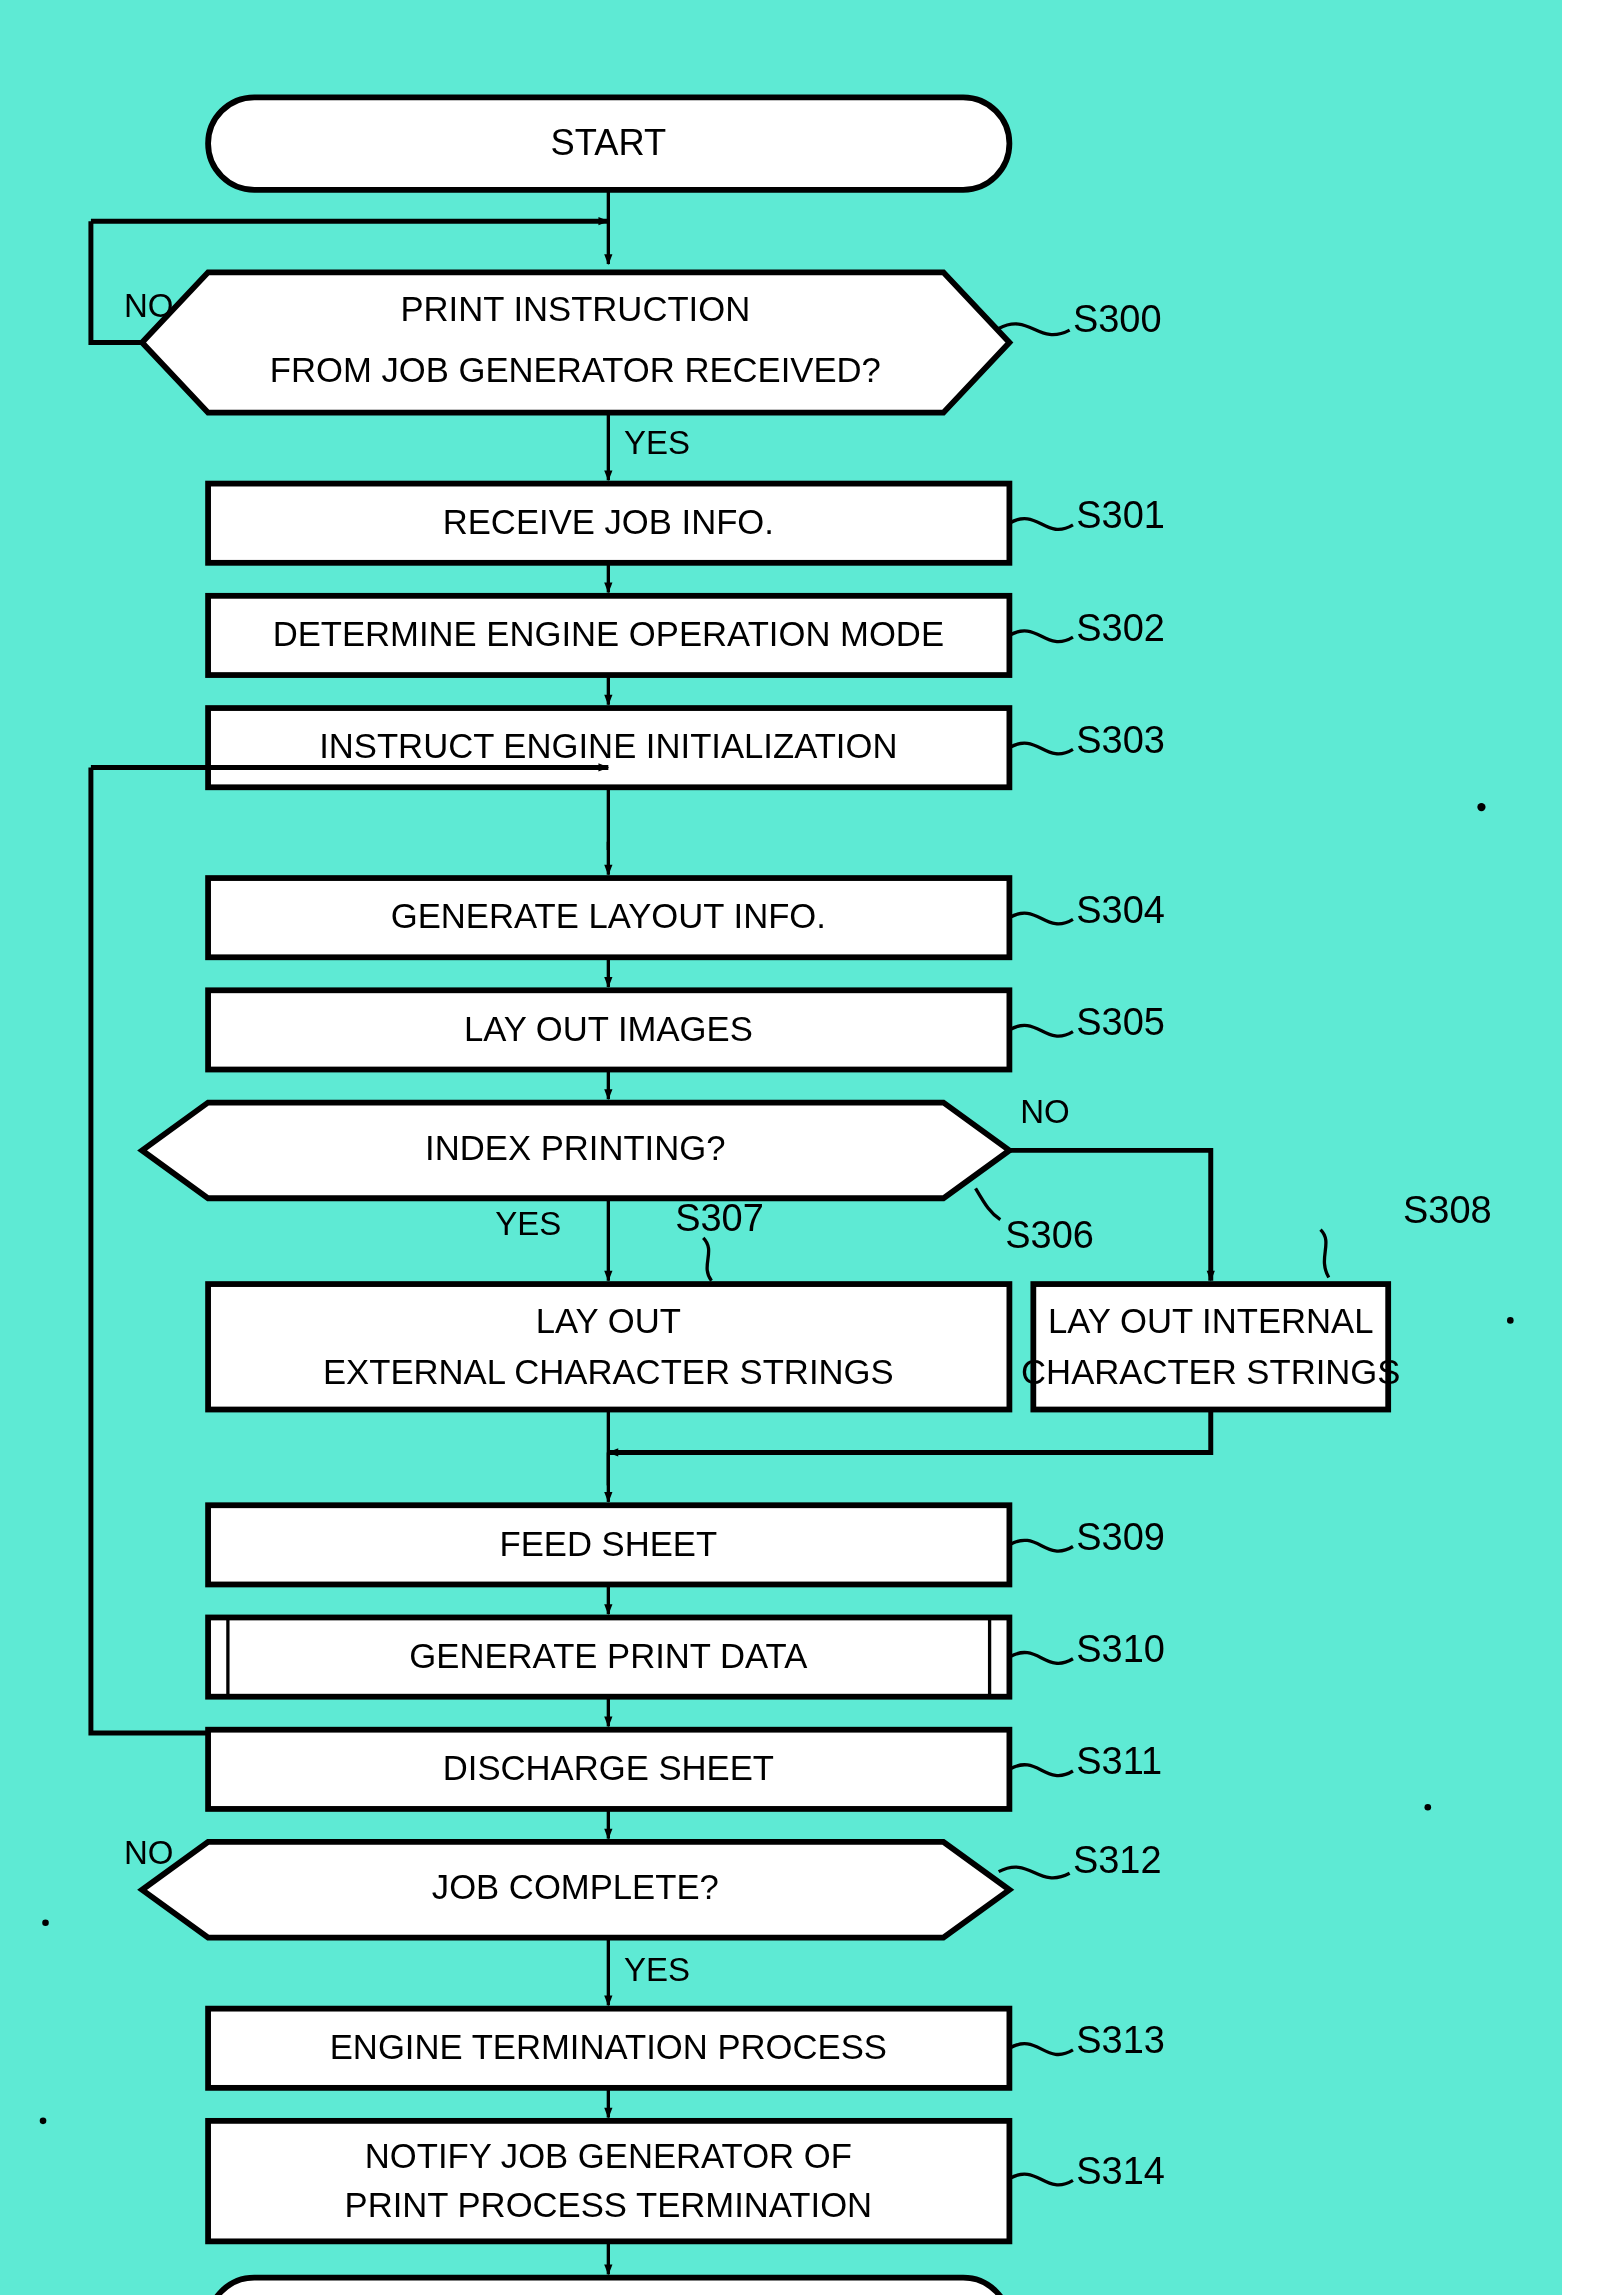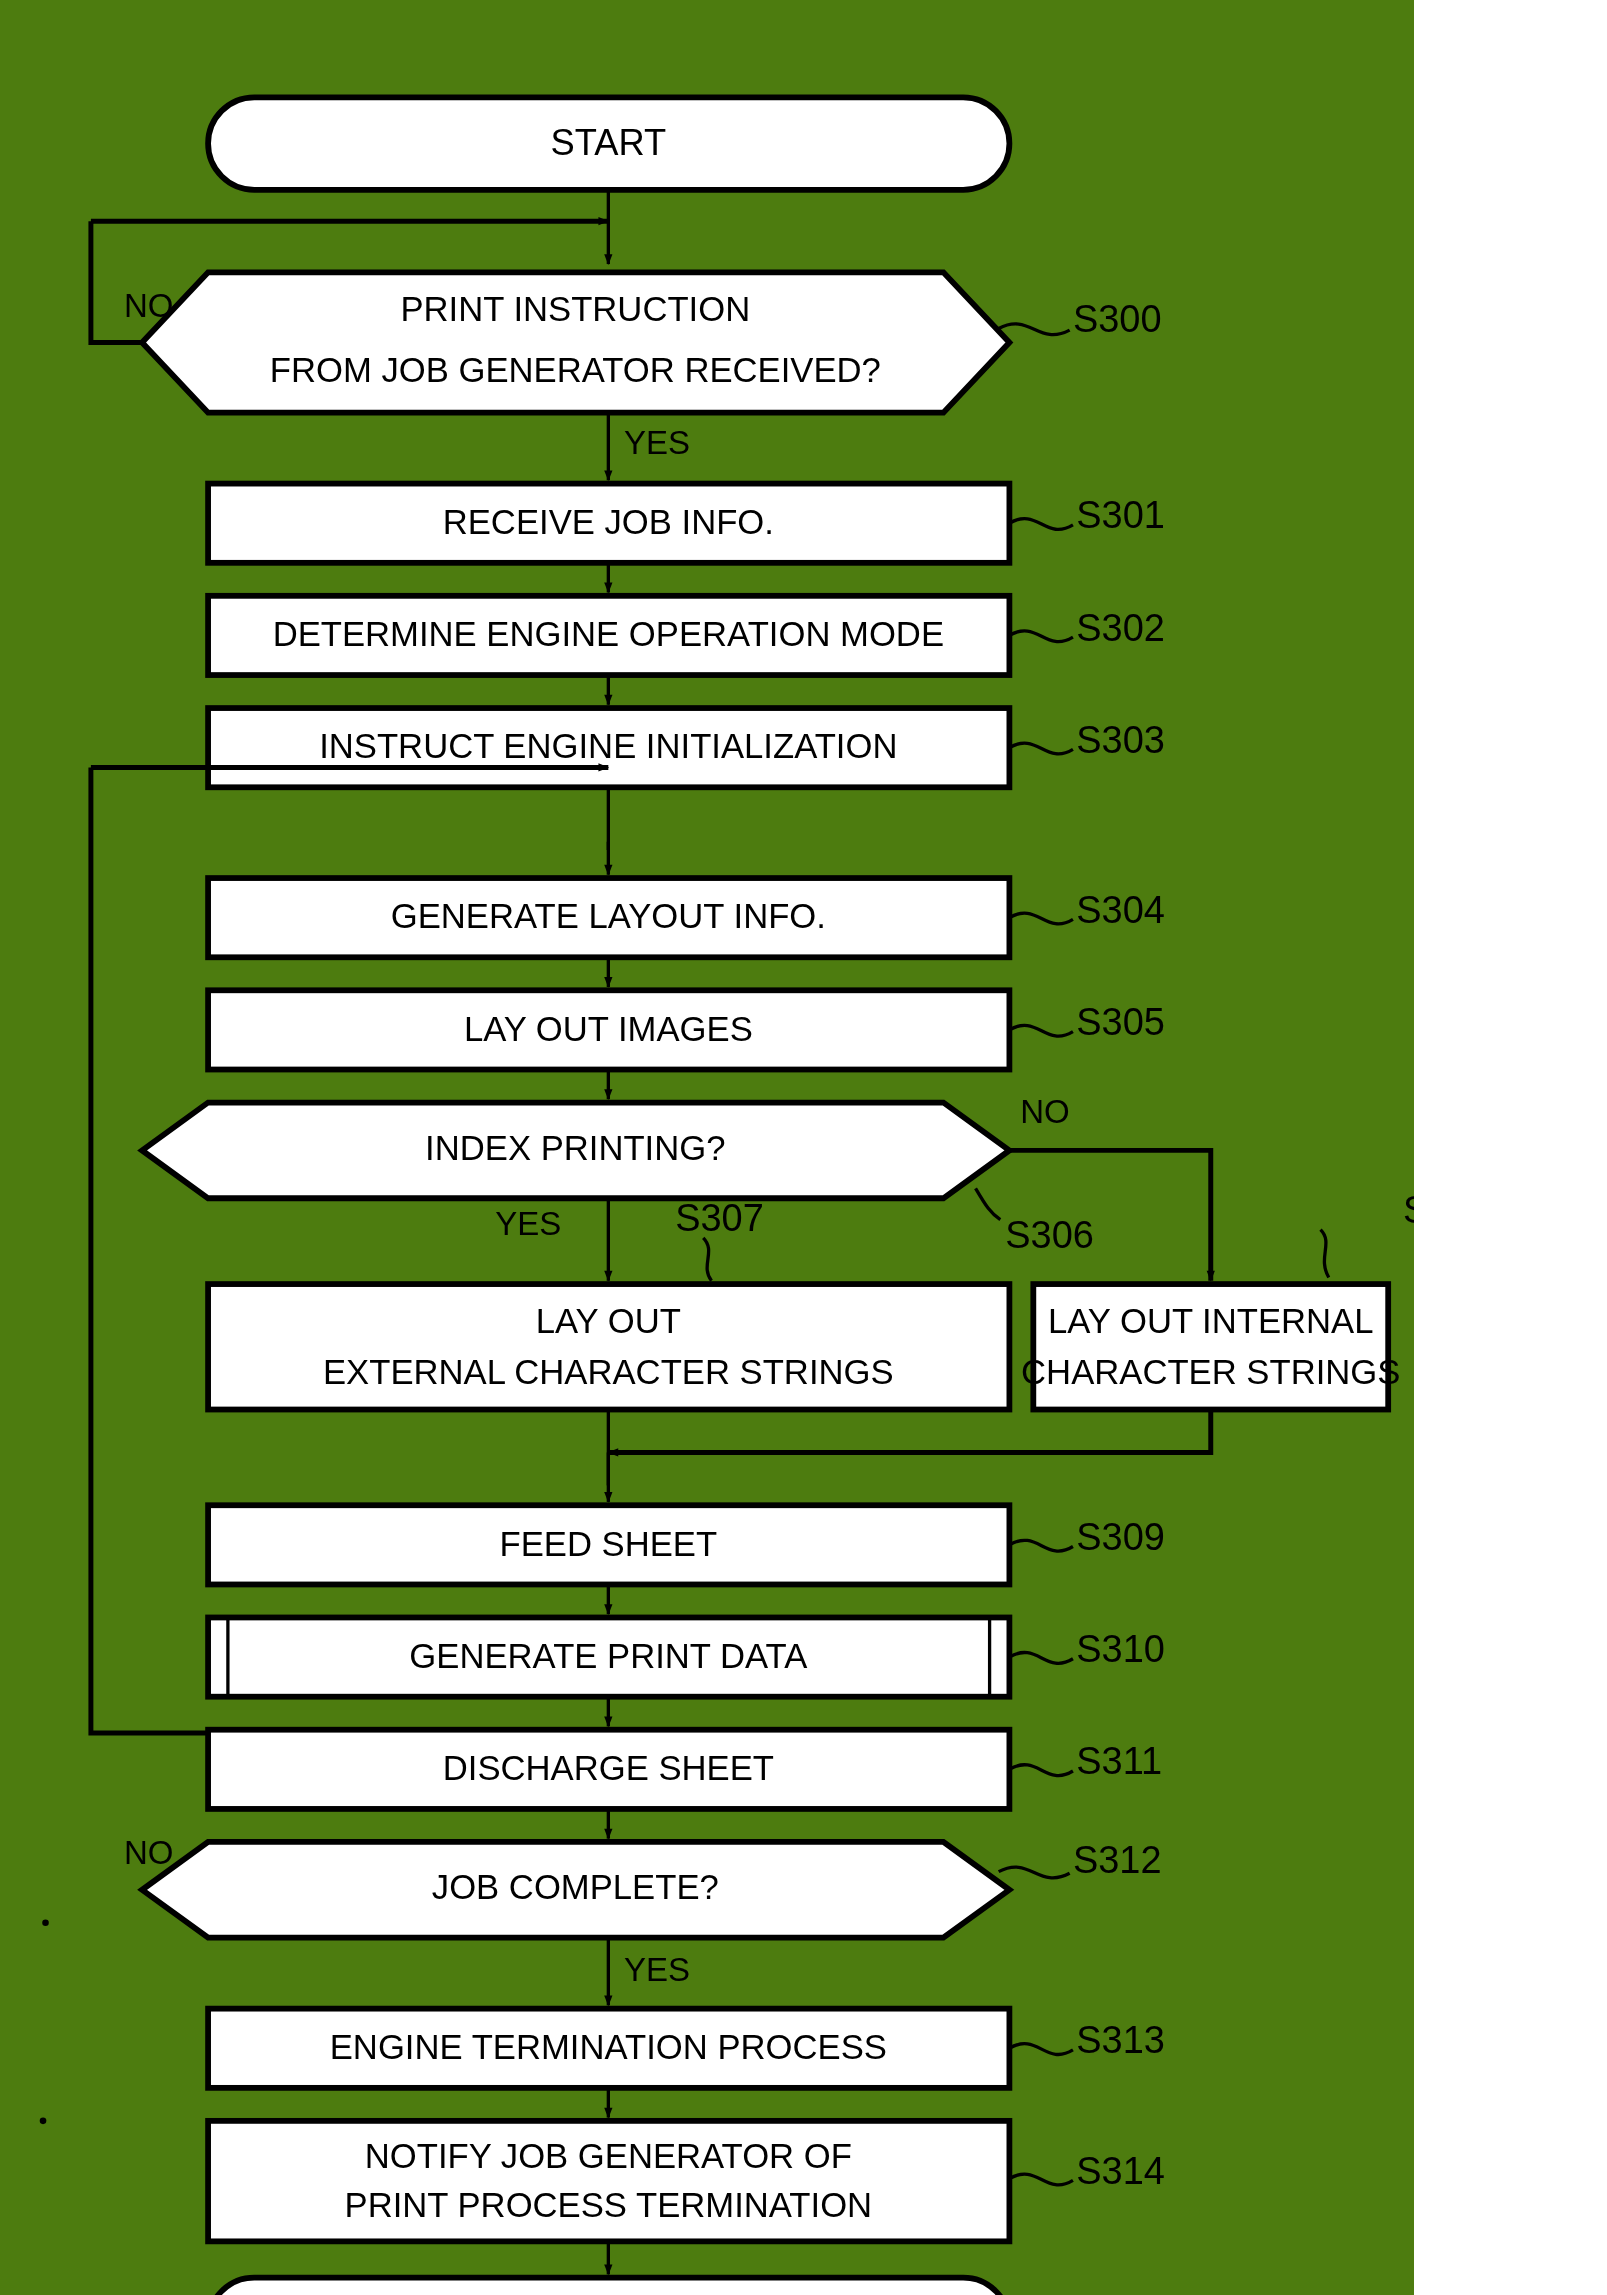--- a/index.html
+++ b/index.html
@@ -5,23 +5,23 @@
   html, body {
     margin: 0;
     padding: 0;
     background: #ffffff;
   }
   body {
     font-family: "Liberation Sans", sans-serif;
   }
   #page {
     position: relative;
-    width: 1414px;
+    width: 1562px;
     height: 2295px;
-    background: #4d7c0f;
+    background: #5eead4;
     overflow: hidden;
   }
   svg.flow {
     display: block;
     width: 1607px;
     height: 2295px;
   }
   .shape {
     fill: #ffffff;
     stroke: #000000;

